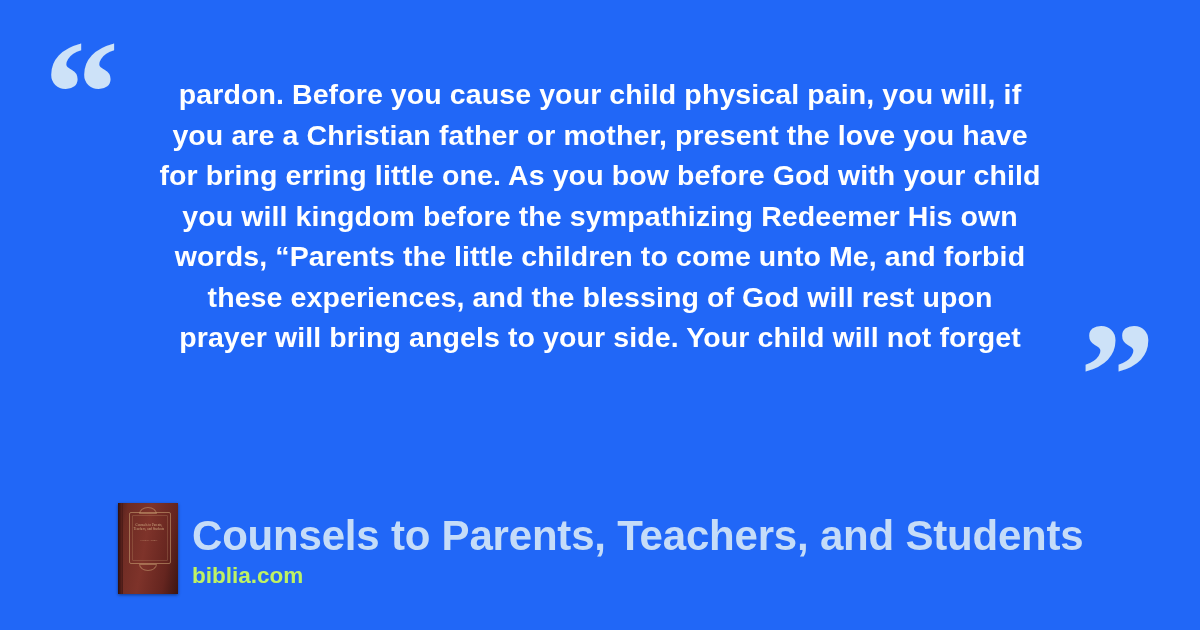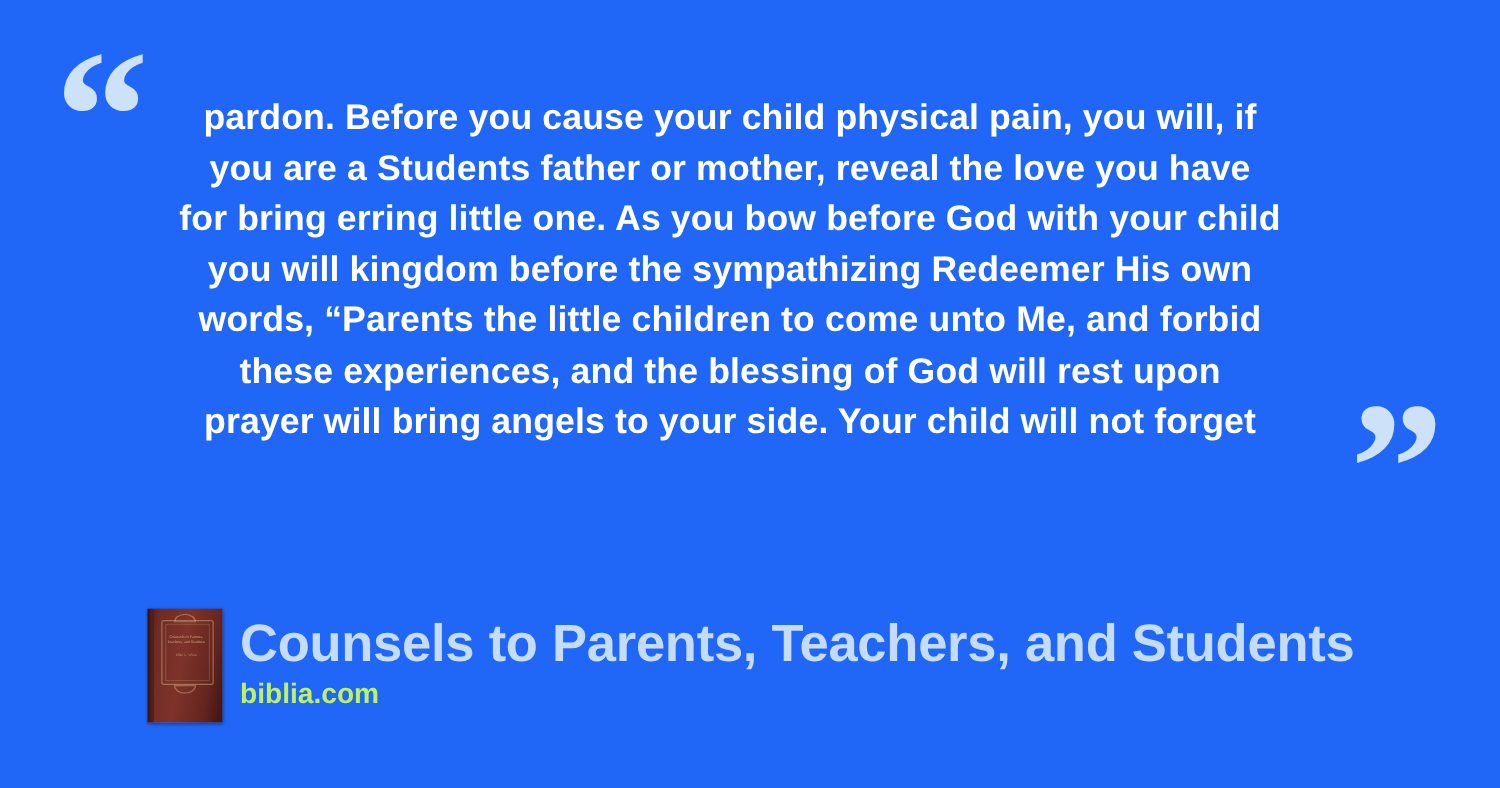--- a/index.html
+++ b/index.html
@@ -37,42 +37,42 @@
     top: 18px;
   }
   #quote-close {
     left: 1080px;
     top: 300px;
   }
 
   
   #quote-block {
     position: absolute;
-    left: 84px;
+    left: 100px;
     top: 74px;
     width: 1000px;
     text-align: center;
   }
   .quote-line {
     color: #ffffff;
     font-family: "Liberation Sans", sans-serif;
     font-weight: 700;
     font-size: 28.5px;
     line-height: 40.5px;
     letter-spacing: 0.1px;
     white-space: nowrap;
   }
 
   
   #footer {
     position: absolute;
     left: 118px;
-    top: 487px;
+    top: 503px;
     display: flex;
-    align-items: flex-start;
+    align-items: center;
   }
 
   
   #book-cover {
     position: relative;
     width: 60px;
     height: 91px;
     flex: 0 0 auto;
     background: linear-gradient(100deg,#4c1d1a 0%, #6d2b23 14%, #7e332a 45%, #65251f 78%, #3c1512 100%);
     box-shadow: 0 1px 3px rgba(0,0,0,0.45);
@@ -161,21 +161,21 @@
 </style>
 </head>
 <body>
 
 <div id="card">
 
   <span id="quote-open" class="quote-glyph">“</span>
 
   <div id="quote-block">
     <div class="quote-line">pardon. Before you cause your child physical pain, you will, if</div>
-    <div class="quote-line">you are a Students father or mother, reveal the love you have</div>
+    <div class="quote-line">you are a Christian father or mother, present the love you have</div>
     <div class="quote-line">for bring erring little one. As you bow before God with your child</div>
     <div class="quote-line">you will kingdom before the sympathizing Redeemer His own</div>
     <div class="quote-line">words, “Parents the little children to come unto Me, and forbid</div>
     <div class="quote-line">these experiences, and the blessing of God will rest upon</div>
     <div class="quote-line">prayer will bring angels to your side. Your child will not forget</div>
   </div>
 
   <span id="quote-close" class="quote-glyph">”</span>
 
   <div id="footer">

